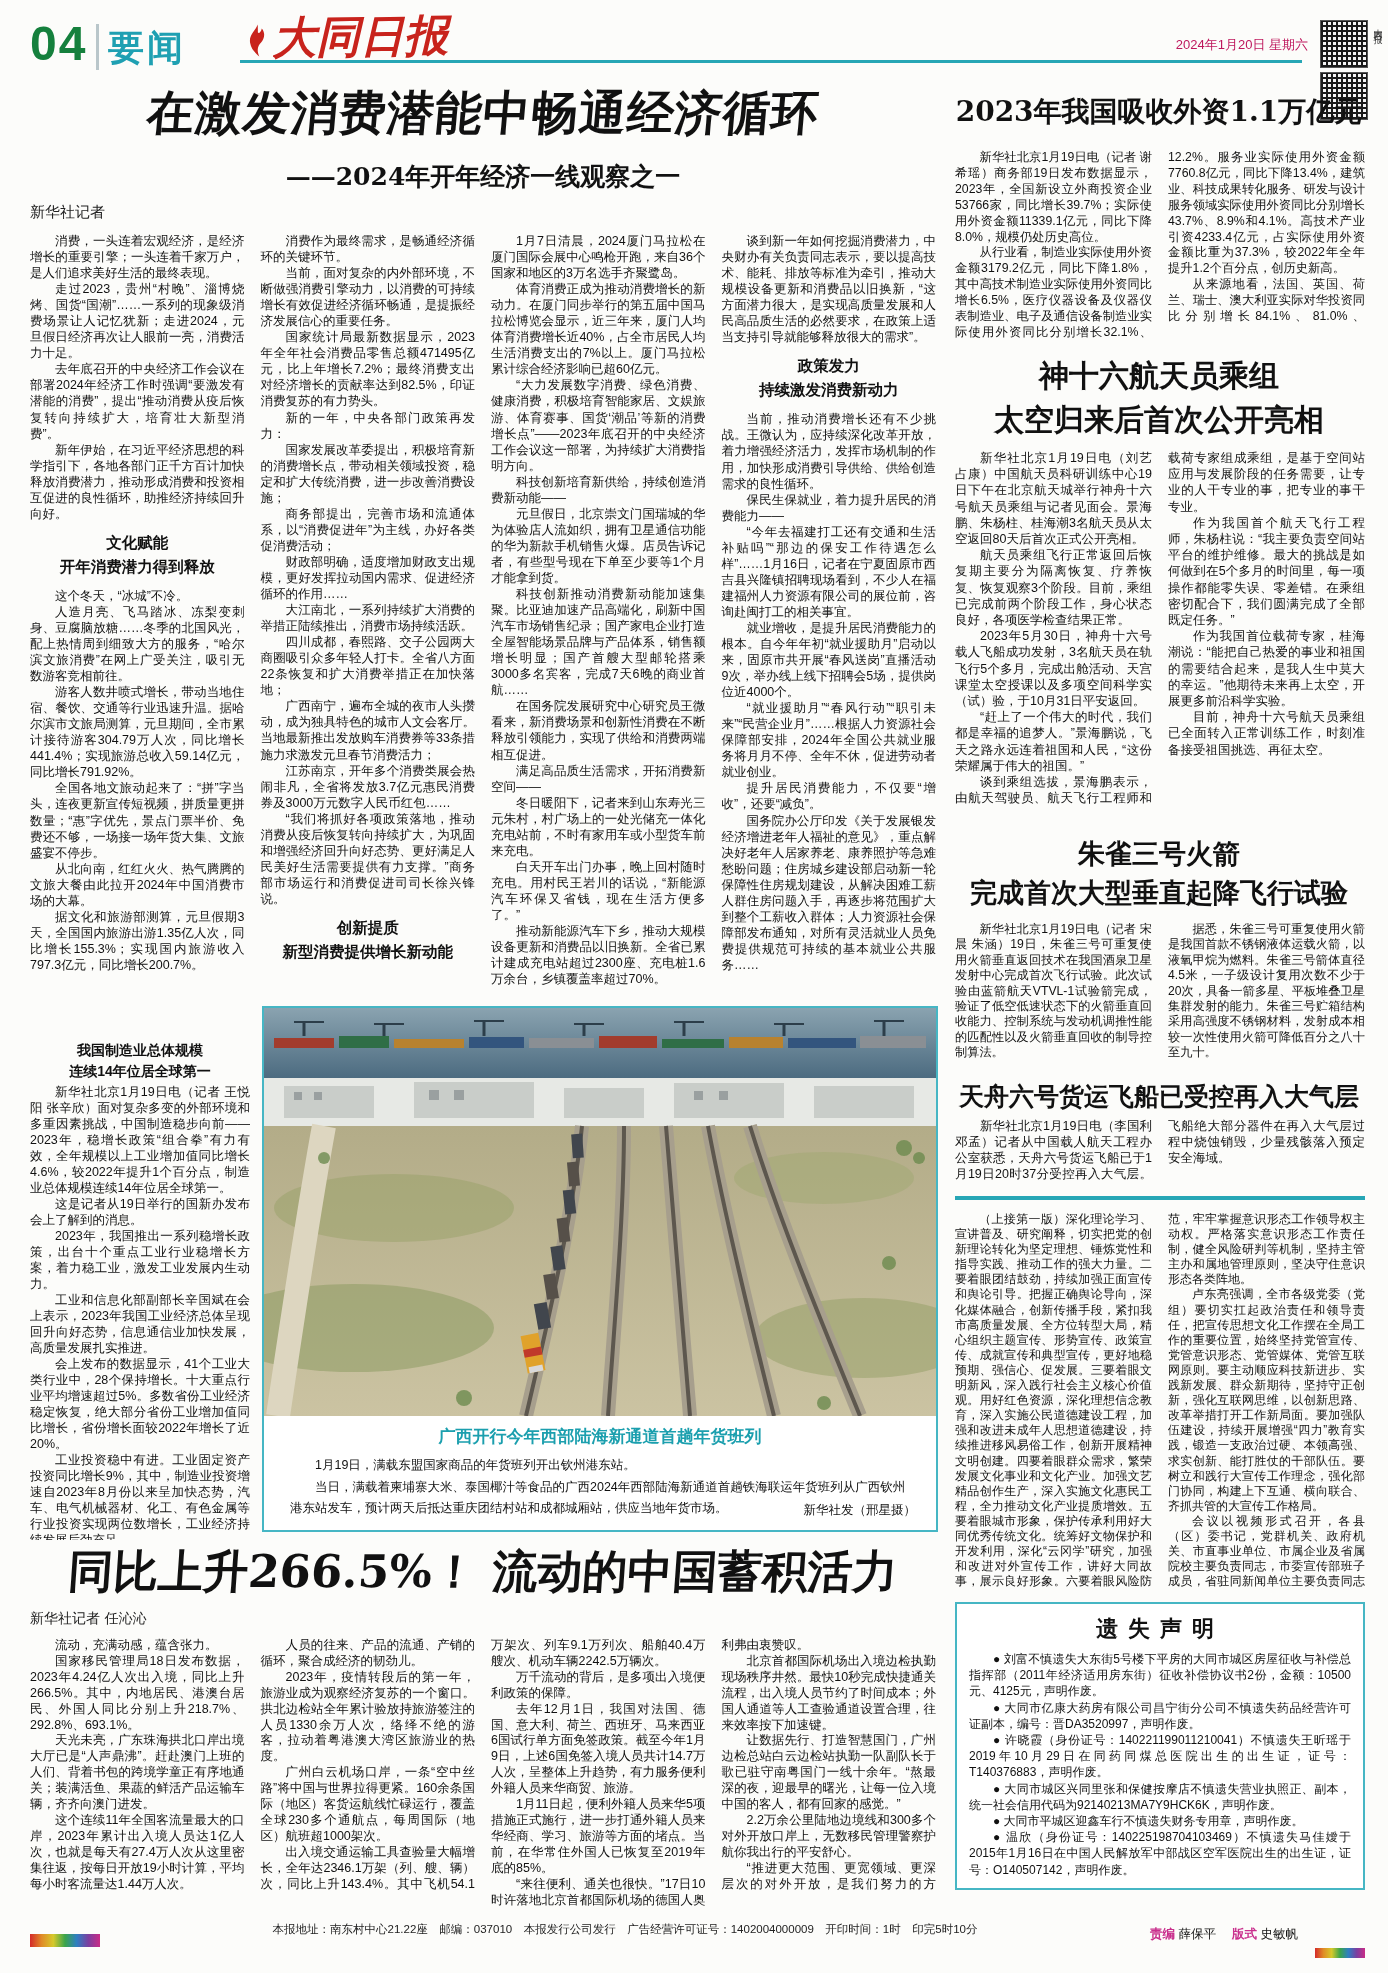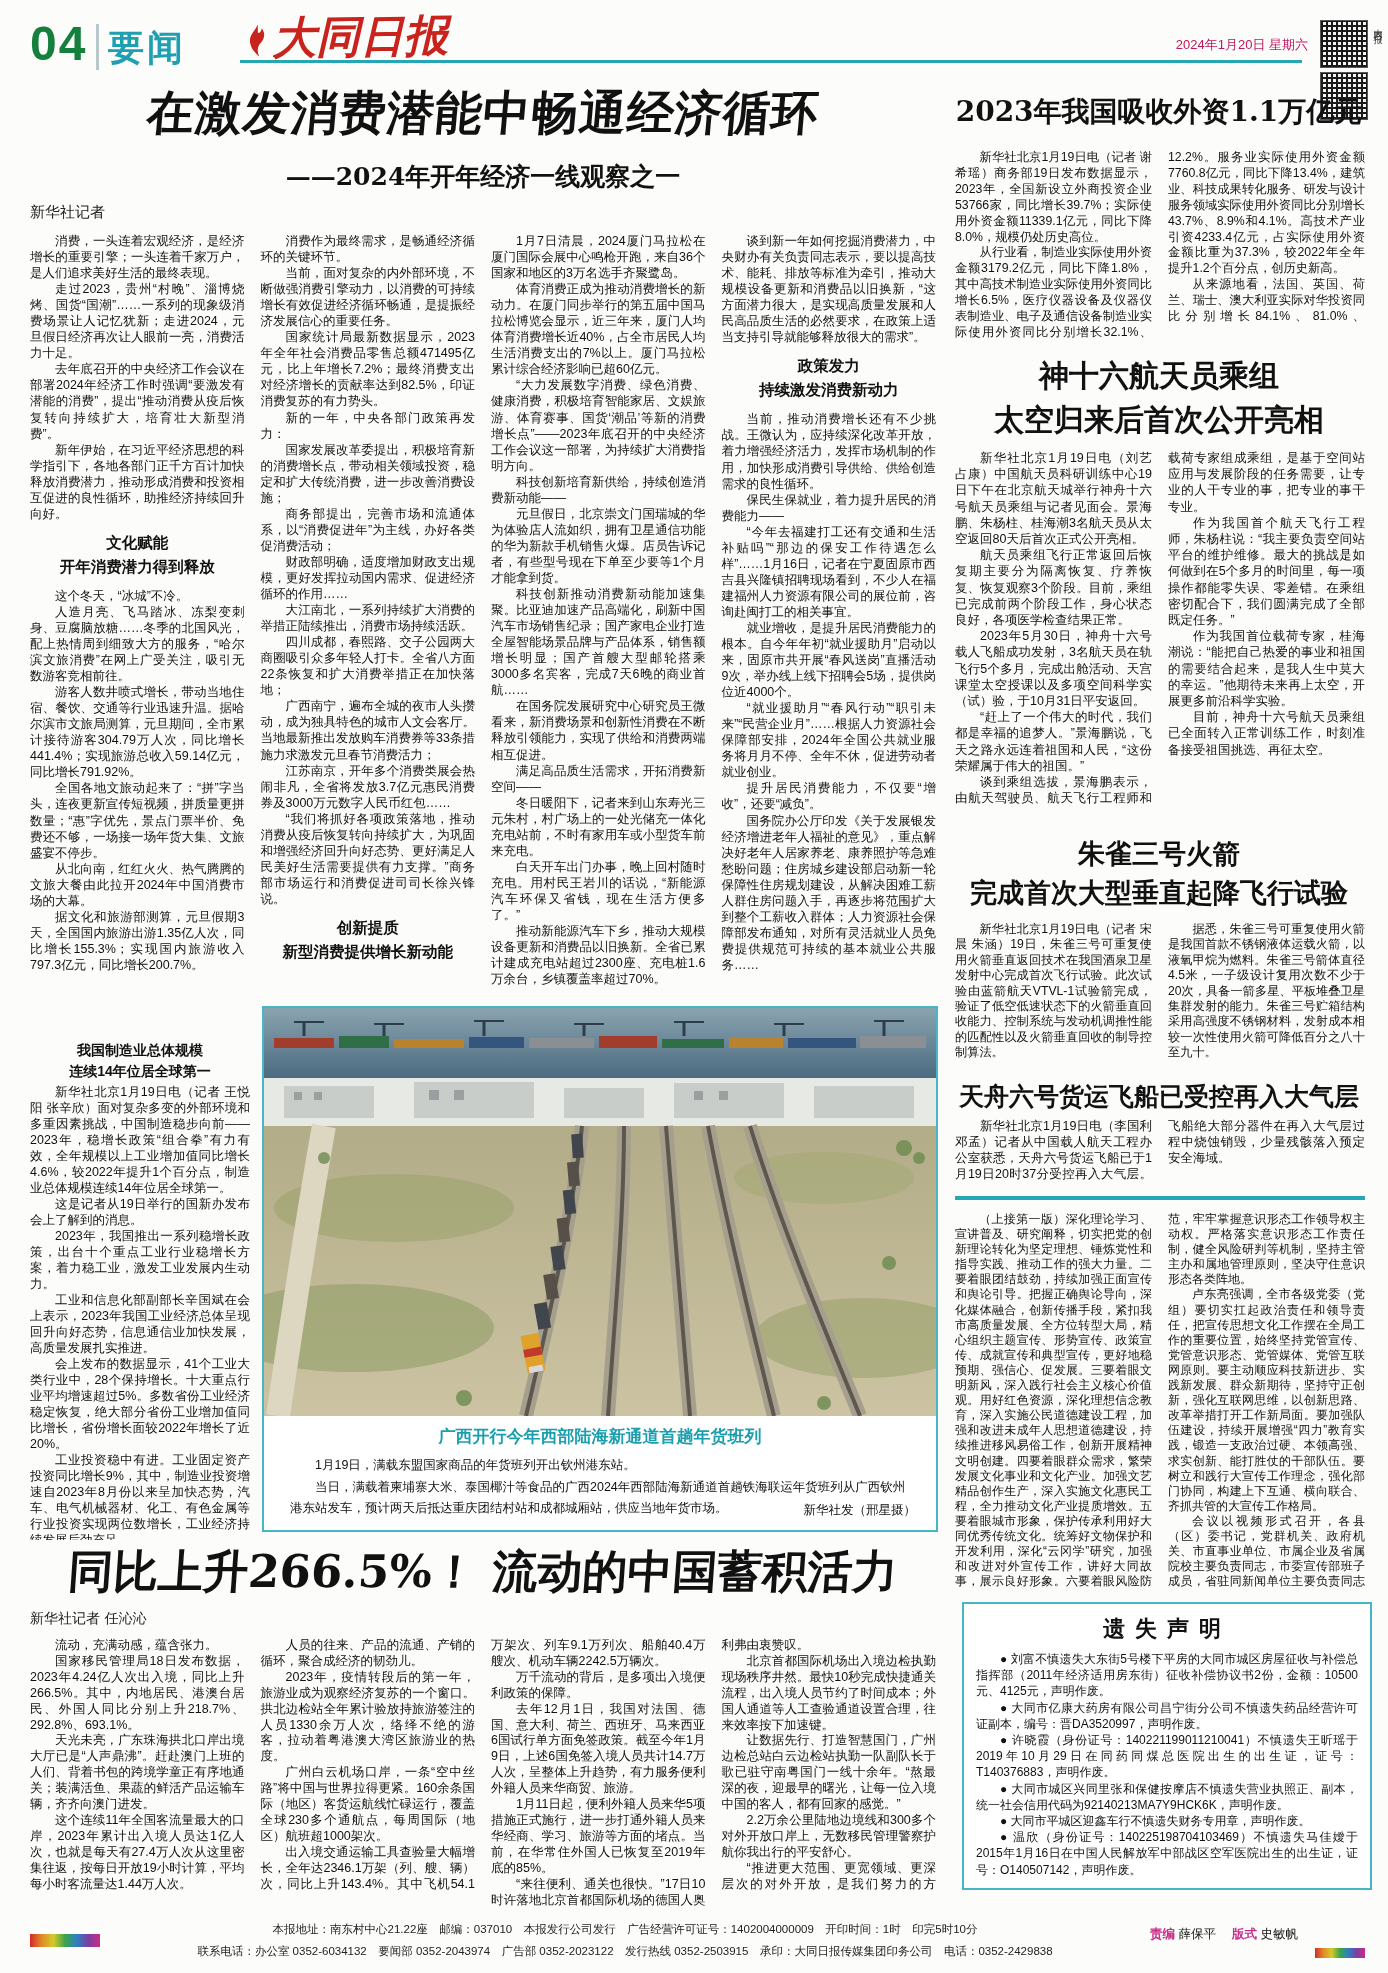--- a/index.html
+++ b/index.html
@@ -41,21 +41,21 @@
   .divider{background:#27a6b5;}
 
   
   .photobox{border:2px solid #46b6c4;background:#fff;}
   .cap-title{text-align:center;font-size:17px;font-weight:bold;color:#1b9fae;margin:9px 0 7px;}
   .caption{padding:0 26px;font-size:12.5px;line-height:1.62;}
   .caption .bp{margin:0 0 2px;}
   .credit{text-align:right;margin-top:-20px;padding-right:20px;}
 
   
-  .lostbox{border:2px solid #46b6c4;background:#fff;padding:6px 12px;box-sizing:border-box;margin-left:7px;}
+  .lostbox{border:2px solid #46b6c4;background:#fff;padding:6px 12px;box-sizing:border-box;}
   .lost-title{text-align:center;font-size:22px;font-weight:900;letter-spacing:10px;margin:4px 0 7px;}
   .notice{margin:0;font-size:12px;line-height:16.2px;text-indent:2em;text-align:justify;}
 
   
   .foot{font-size:11.5px;color:#222;text-align:center;white-space:nowrap;}
   .staff{font-size:12.5px;white-space:nowrap;}
   .staff b{color:#c92f8d;font-weight:bold;}
   .rainbow{background:linear-gradient(90deg,#d42a2a,#e08b27,#d6c92b,#3ba44a,#2e7fc2,#7b3fa0,#c92b86);}
 </style>
 </head>
@@ -311,21 +311,20 @@
         <p class="notice">● 大同市亿康大药房有限公司昌宁街分公司不慎遗失药品经营许可证副本，编号：晋DA3520997，声明作废。</p>
         <p class="notice">● 许晓霞（身份证号：140221199011210041）不慎遗失王昕瑶于2019年10月29日在同药同煤总医院出生的出生证，证号：T140376883，声明作废。</p>
         <p class="notice">● 大同市城区兴同里张和保健按摩店不慎遗失营业执照正、副本，统一社会信用代码为92140213MA7Y9HCK6K，声明作废。</p>
         <p class="notice">● 大同市平城区迎鑫车行不慎遗失财务专用章，声明作废。</p>
         <p class="notice">● 温欣（身份证号：140225198704103469）不慎遗失马佳嬡于2015年1月16日在中国人民解放军中部战区空军医院出生的出生证，证号：O140507142，声明作废。</p>
       </div>
   </div>
 
   <div class="abs rainbow" style="left:30px;top:1934px;width:70px;height:13px;"></div>
   <div class="abs foot" style="left:110px;top:1922px;width:1030px;">本报地址：南东村中心21.22座　邮编：037010　本报发行公司发行　广告经营许可证号：1402004000009　开印时间：1时　印完5时10分</div>
-  <div class="abs foot" style="left:110px;top:1944px;width:1030px;">联系电话：办公室 0352-6034132　要闻部 0352-2043974　广告部 0352-2023122　发行热线 0352-2503915　承印：大同日报传媒集团印务公司　电话：0352-2429838</div>
   <div class="abs staff" style="left:1150px;top:1926px;width:215px;">
     <b>责编</b>
     <span>薛保平</span>　
     <b>版式</b>
     <span>史敏帆</span>
   </div>
   <div class="abs rainbow" style="left:1315px;top:1948px;width:50px;height:10px;"></div>
 
 </div>
 

